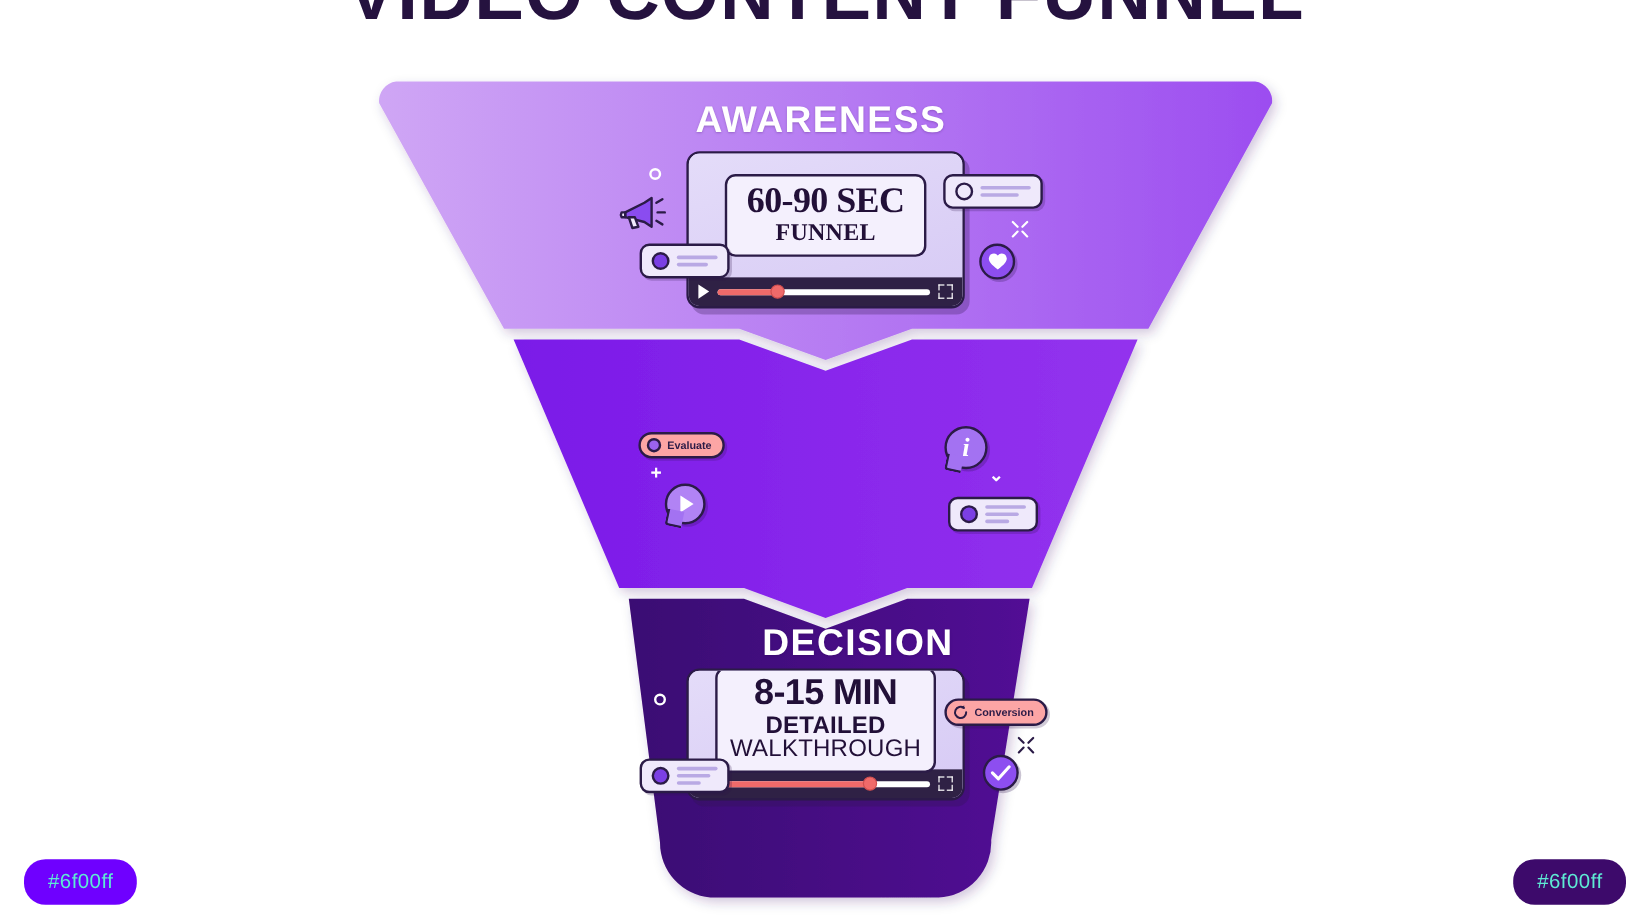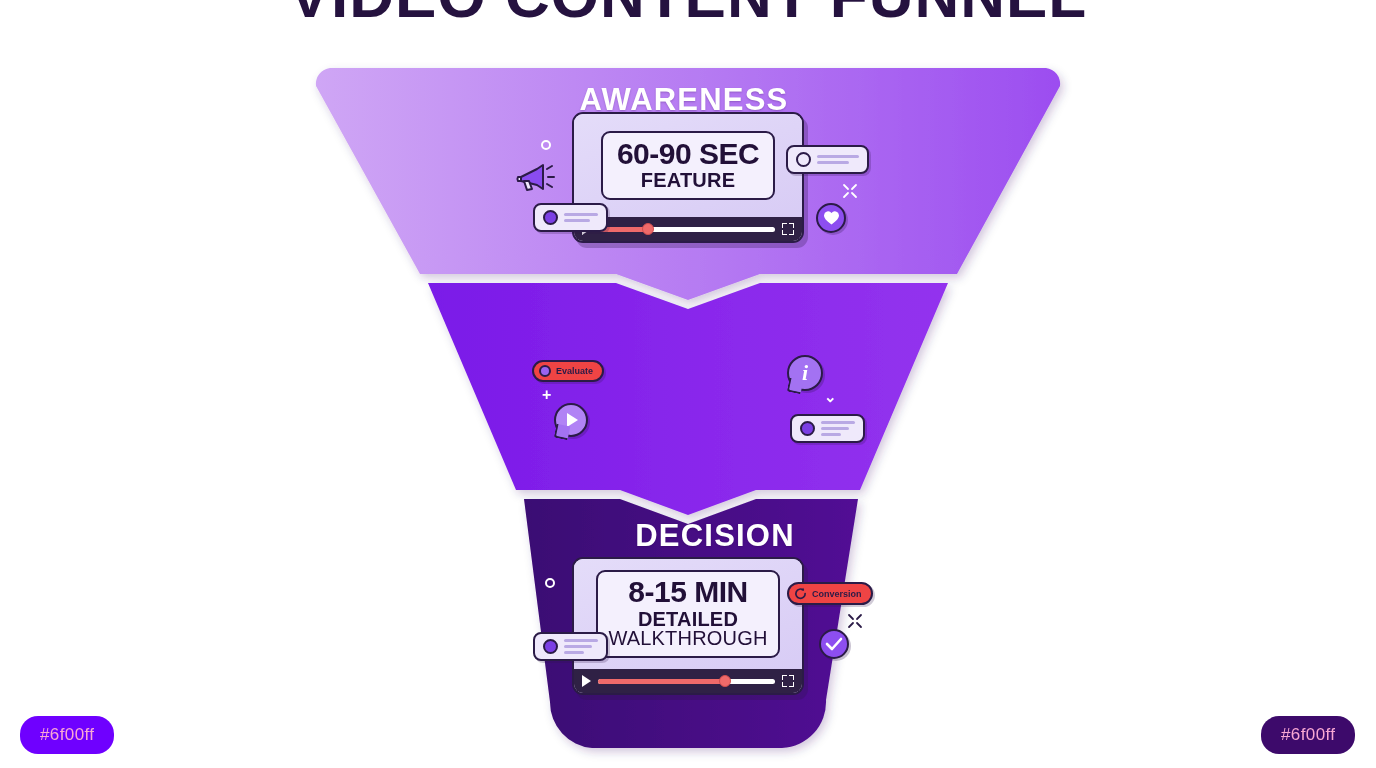--- a/index.html
+++ b/index.html
@@ -152,21 +152,21 @@
   }
   .chip-card .dot.hollow { background: #efe9fb; }
   .chip-card .lines { display: flex; flex-direction: column; gap: 3px; }
   .chip-card .lines i { display: block; height: 3px; border-radius: 2px; background: #b9a9e4; }
 
   .badge-pill {
     position: absolute;
     display: flex;
     align-items: center;
     gap: 5px;
-    background: #ef4444;
+    background: #fca5a5;
     border: 2px solid #2b1b47;
     border-radius: 999px;
     padding: 3px 9px 3px 5px;
     box-shadow: 2px 2px 0 rgba(45,20,75,0.22);
     font-size: 9px;
     font-weight: bold;
     color: #2b1b47;
     white-space: nowrap;
   }
   .badge-pill .bdot {
@@ -213,21 +213,21 @@
   }
   .deco.plus { font-size: 16px; line-height: 1; font-weight: bold; }
   .deco.chev { font-size: 15px; line-height: 1; font-weight: bold; }
   .deco.spark { width: 18px; height: 18px; }
 
   
   .swatch {
     position: absolute;
     border-radius: 18px;
     padding: 9px 20px;
-    color: #f9a8d4;
+    color: #5eead4;
     font-size: 17px;
     letter-spacing: 0.4px;
     font-family: "Liberation Sans", sans-serif;
   }
   #swatch-left  { left: 20px;  top: 716px; background: #6f00ff; }
   #swatch-right { left: 1261px; top: 716px; background: #3d0a6b; }
 </style>
 </head>
 <body>
 
@@ -282,25 +282,25 @@
       <path d="M10 18 L26 10 L32 6 L32 30 L26 26 L10 22 Z" fill="#8a4cf0" stroke="#2b1b47" stroke-width="2" stroke-linejoin="round"></path>
       <path d="M10 18 L10 22 L7 22 A4 4 0 0 1 7 18 Z" fill="#f0e9fc" stroke="#2b1b47" stroke-width="2" stroke-linejoin="round"></path>
       <path d="M13 22 L16 31 L21 30 L18 22 Z" fill="#f0e9fc" stroke="#2b1b47" stroke-width="2" stroke-linejoin="round"></path>
       <path d="M36 10 L41 7" stroke="#2b1b47" stroke-width="2" stroke-linecap="round"></path>
       <path d="M37 18 L43 18" stroke="#2b1b47" stroke-width="2" stroke-linecap="round"></path>
       <path d="M36 25 L41 28" stroke="#2b1b47" stroke-width="2" stroke-linecap="round"></path>
     </g>
   </svg>
   <div class="deco ring" style="left:541px;top:140px;"></div>
 
-  <div class="player" style="left:572px;top:112px;">
+  <div class="player" style="left:572px;top:126px;font-family:Liberation Serif, serif;">
     <div class="screen">
       <div class="caption-box">
         <div class="cap-1">60-90 SEC</div>
-        <div class="cap-2">FEATURE</div>
+        <div class="cap-2">FUNNEL</div>
       </div>
     </div>
     <div class="controls">
       <div class="ctrl-play"></div>
       <div class="track">
         <div class="filled" style="width:28%"></div>
         <div class="knob" style="left:28%"></div>
       </div>
       <div class="ctrl-fs">
           <span></span>
@@ -358,21 +358,21 @@
         <i style="width:20px"></i>
       </div>
   </div>
 
   <div class="deco plus" style="left:542px;top:387px;">+</div>
   <div class="deco chev" style="left:824px;top:389px;">⌄</div>
 
   <div class="stage-label l3">DECISION</div>
 
   <div class="player" style="left:572px;top:557px;">
-    <div class="screen" style="height:110px;">
+    <div class="screen" style="height:82px;">
       <div class="caption-box" style="padding:5px 10px 7px;min-width:176px;">
         <div class="cap-1">8-15 MIN</div>
         <div class="cap-2">DETAILED</div>
         <div class="cap-3">WALKTHROUGH</div>
       </div>
     </div>
     <div class="controls">
       <div class="ctrl-play"></div>
       <div class="track">
         <div class="filled" style="width:72%"></div>

